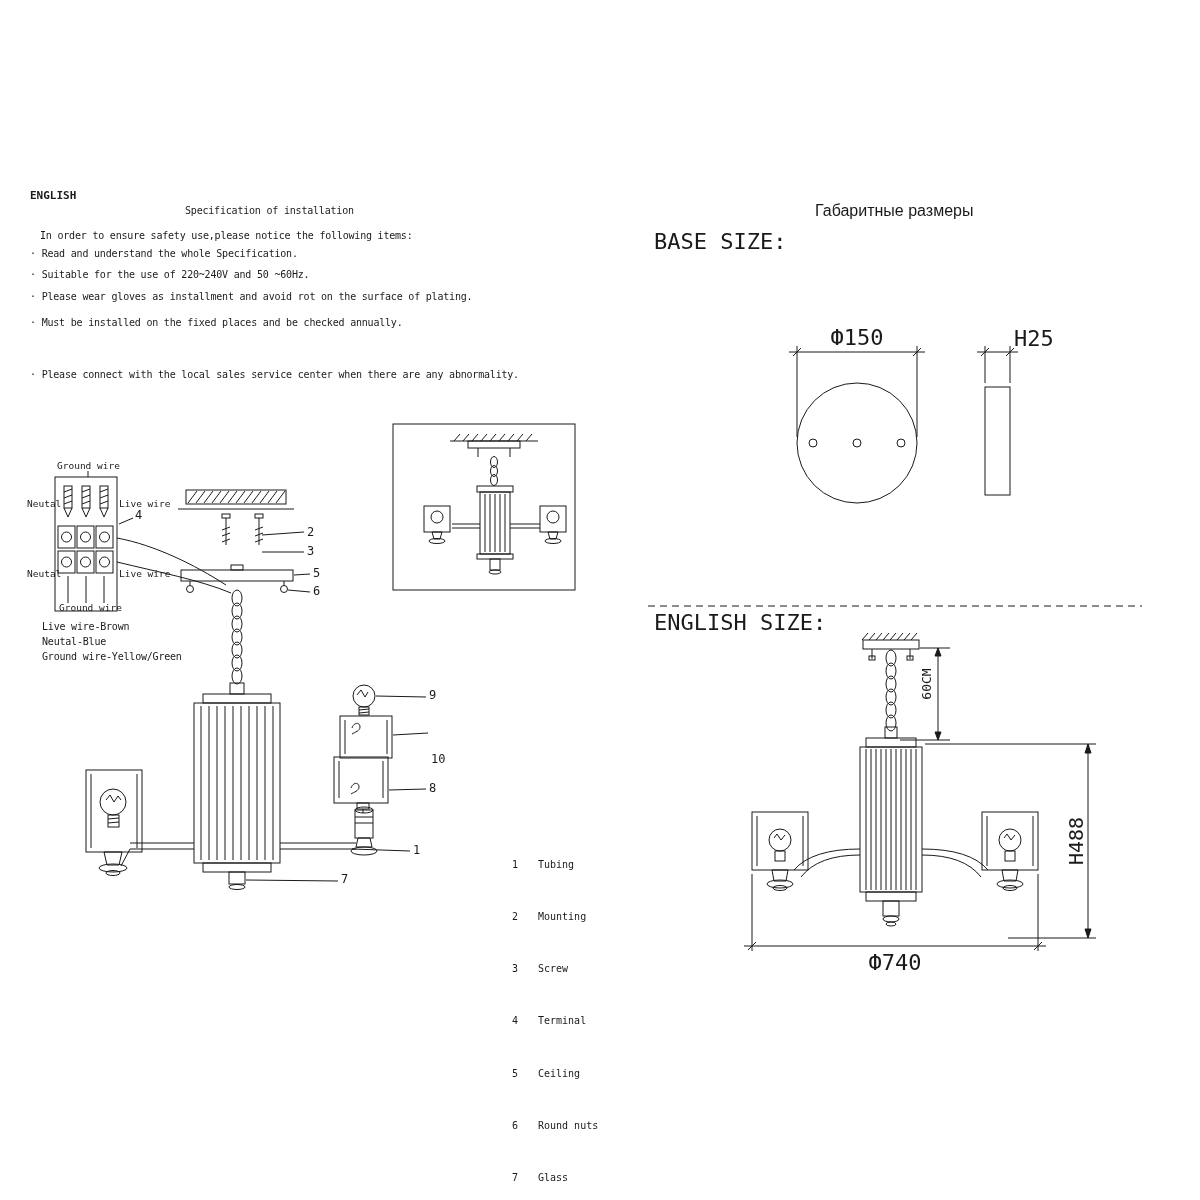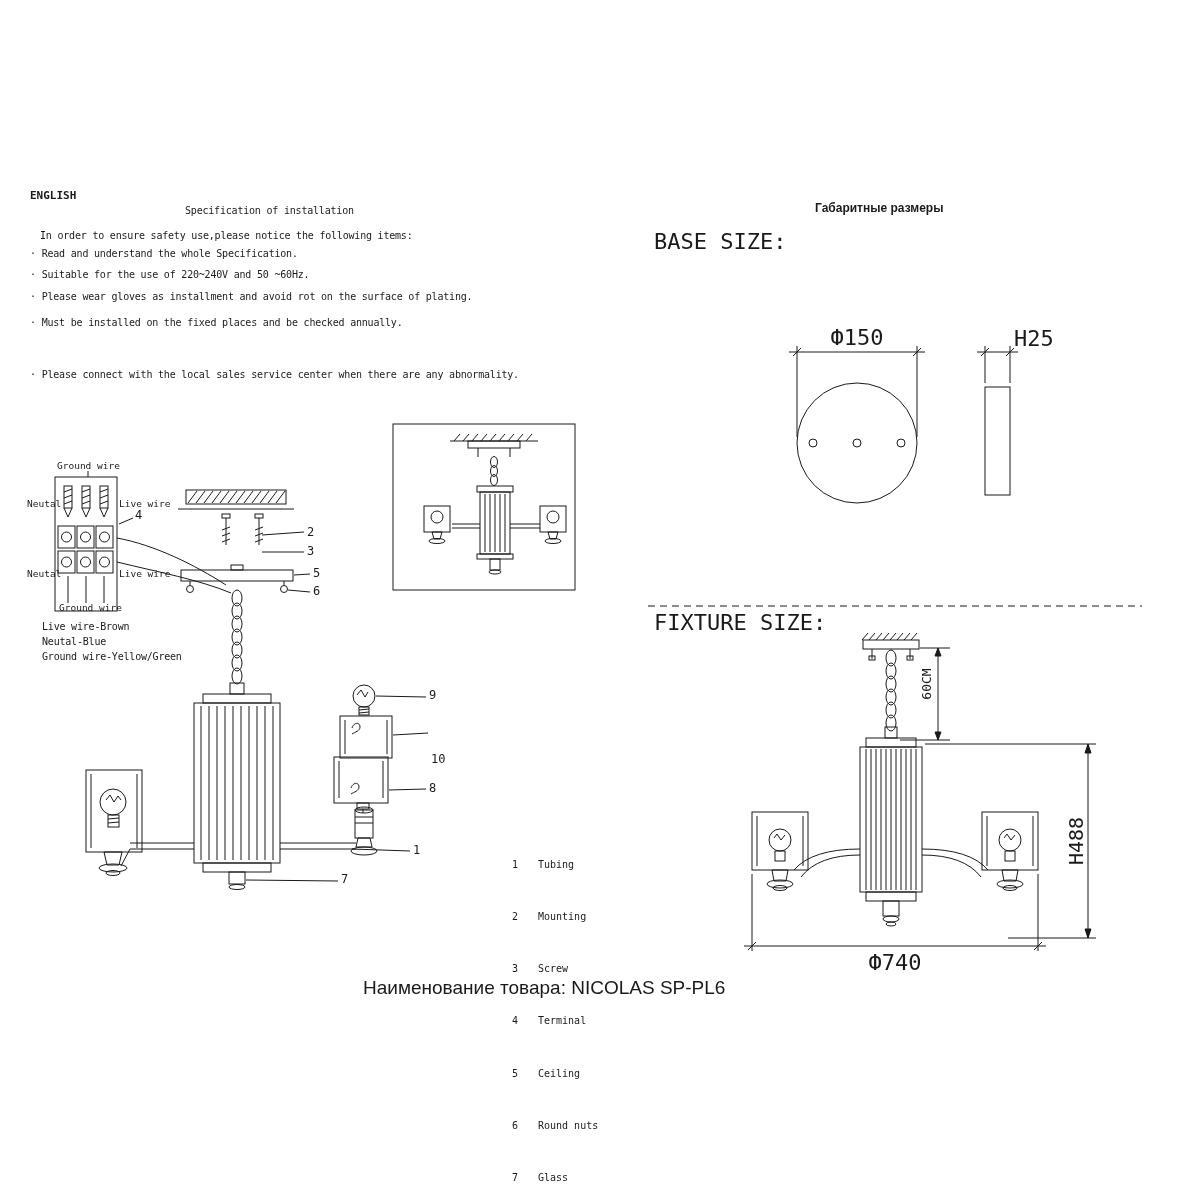--- a/index.html
+++ b/index.html
@@ -10,21 +10,21 @@
   .t { position:absolute; white-space:pre; line-height:1.15; }
   .sans { font-family:"Liberation Sans", sans-serif; }
   .s95 { font-size:9.5px; }
   .s10 { font-size:10px; letter-spacing:-0.2px; }
   .s11 { font-size:11px; }
   .s12 { font-size:12px; }
   .b   { font-weight:bold; }
   .dim { font-size:22px; }
   .dim-small { font-size:13px; }
   .size-label { font-size:22px; }
-  .ru-title { font-size:12px;font-weight:bold; }
+  .ru-title { font-size:16px; }
   .caption { font-size:19px; }
   .center { text-align:center; }
   .rot { transform:rotate(-90deg); transform-origin:50% 50%; }
   .part-row { display:flex; height:15.45px; font-size:10px; }
   .pnum { display:inline-block; width:13px; text-align:right; }
   .pname { margin-left:20px; }
 </style>
 </head>
 <body>
 
@@ -366,20 +366,19 @@
     <div class="part-row"><span class="pnum">7</span><span class="pname">Glass</span></div>
     
     
     
   </div>
 
   <div class="t sans ru-title" style="left:815px;top:202px">Габаритные размеры</div>
   <div class="t size-label" style="left:654px;top:229px">BASE SIZE:</div>
   <div class="t dim center" style="left:822px;top:325px;width:70px">Ф150</div>
   <div class="t dim" style="left:1014px;top:326px">H25</div>
-  <div class="t size-label" style="left:654px;top:610px">FIXTURE SIZE:</div>
+  <div class="t size-label" style="left:654px;top:610px">ENGLISH SIZE:</div>
   <div class="t dim-small center rot" style="left:898px;top:676px;width:60px;height:16px">60CM</div>
   <div class="t center rot" style="left:1042px;top:832px;width:64px;height:18px;font-size:20px">H488</div>
   <div class="t dim center" style="left:857px;top:950px;width:76px">Ф740</div>
 
-  <div class="t sans caption" style="left:363px;top:977px">Наименование товара: NICOLAS SP-PL6</div>
 
 </div>
 
 </body></html>

